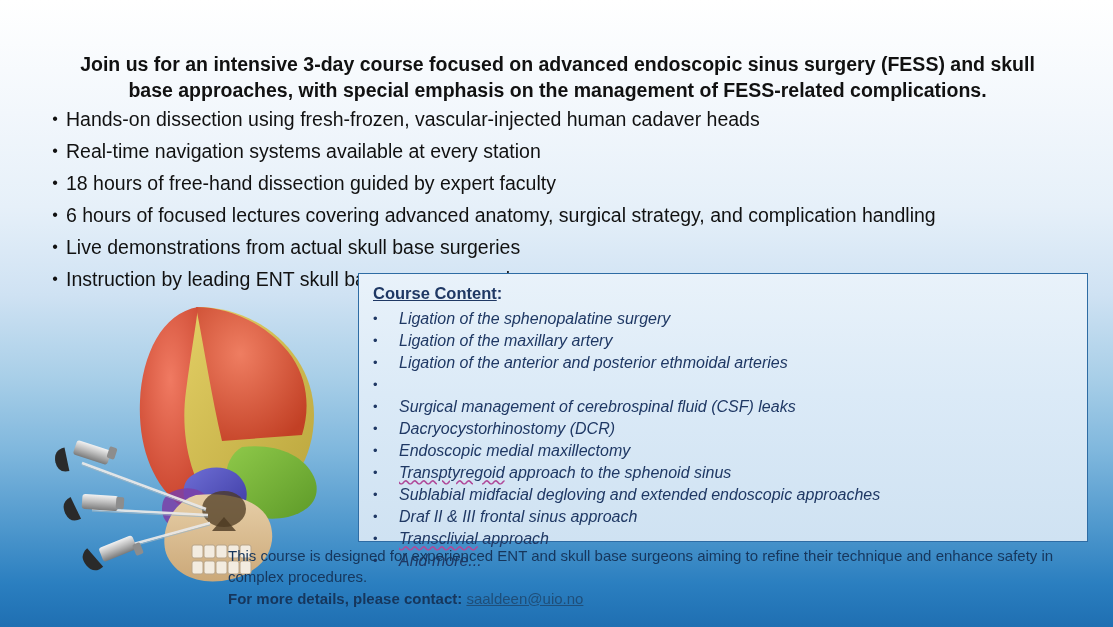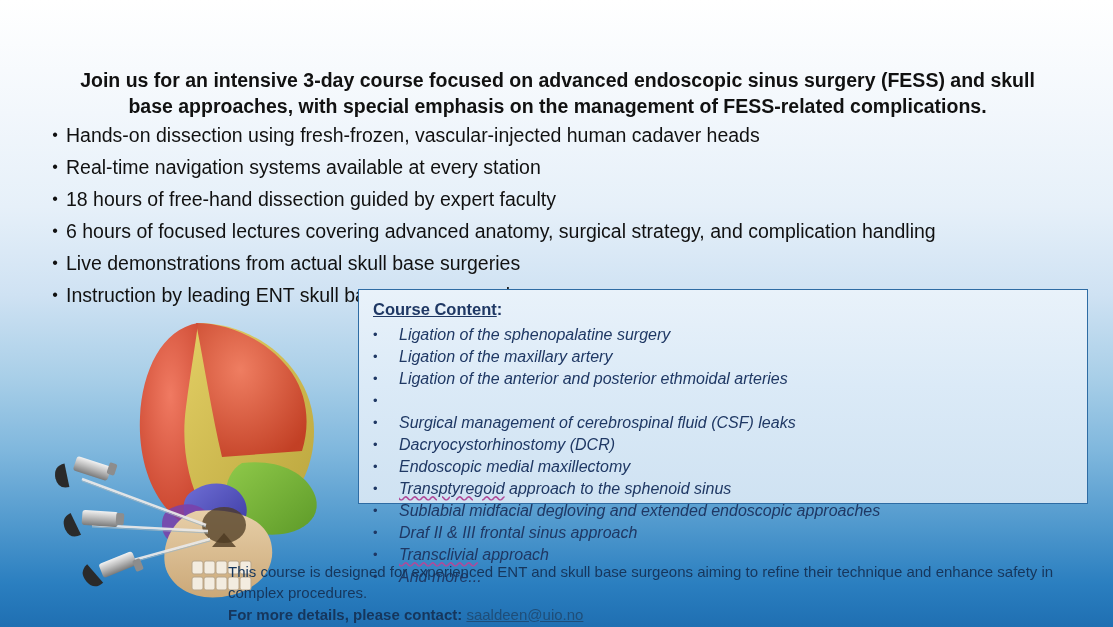--- a/index.html
+++ b/index.html
@@ -12,21 +12,21 @@
         #f2f7fc 18%,
         #e6f0f9 33%,
         #cfe2f3 47%,
         #a9cfe8 60%,
         #7fb7dd 72%,
         #4f98cd 84%,
         #2b7fc0 93%,
         #1f6fb2 100%);
     position:relative;
   }
-  .slide{position:absolute;inset:0;margin-top:16px;}
+  .slide{position:absolute;inset:0;}
 
   
   .headline{
     position:absolute;left:70px;top:52px;width:975px;
     text-align:center;font-weight:bold;font-size:19.5px;line-height:1.32;
     color:#111;
   }
 
   
   .bullets{
@@ -42,21 +42,21 @@
   .bullets .txt{line-height:26px;}
 
   
   .skull-wrap{
     position:absolute;left:46px;top:295px;width:310px;height:300px;
   }
   .skull-svg{position:absolute;left:0;top:0;}
 
   
   .content-box{
-    position:absolute;left:358px;top:273px;width:730px;height:215px;
+    position:absolute;left:358px;top:273px;width:730px;height:269px;
     background:linear-gradient(to bottom,#e9f2fa 0%,#dbeaf7 45%,#cfe2f2 100%);
     border:1px solid #2e6ca4;
     box-sizing:border-box;
     padding:10px 28px 8px 14px;
   }
   .cc-title{
     font-size:16.5px;font-weight:bold;color:#1f3864;
     text-decoration:underline;display:inline;
   }
   .cc-colon{font-size:16.5px;font-weight:bold;color:#1f3864;}

